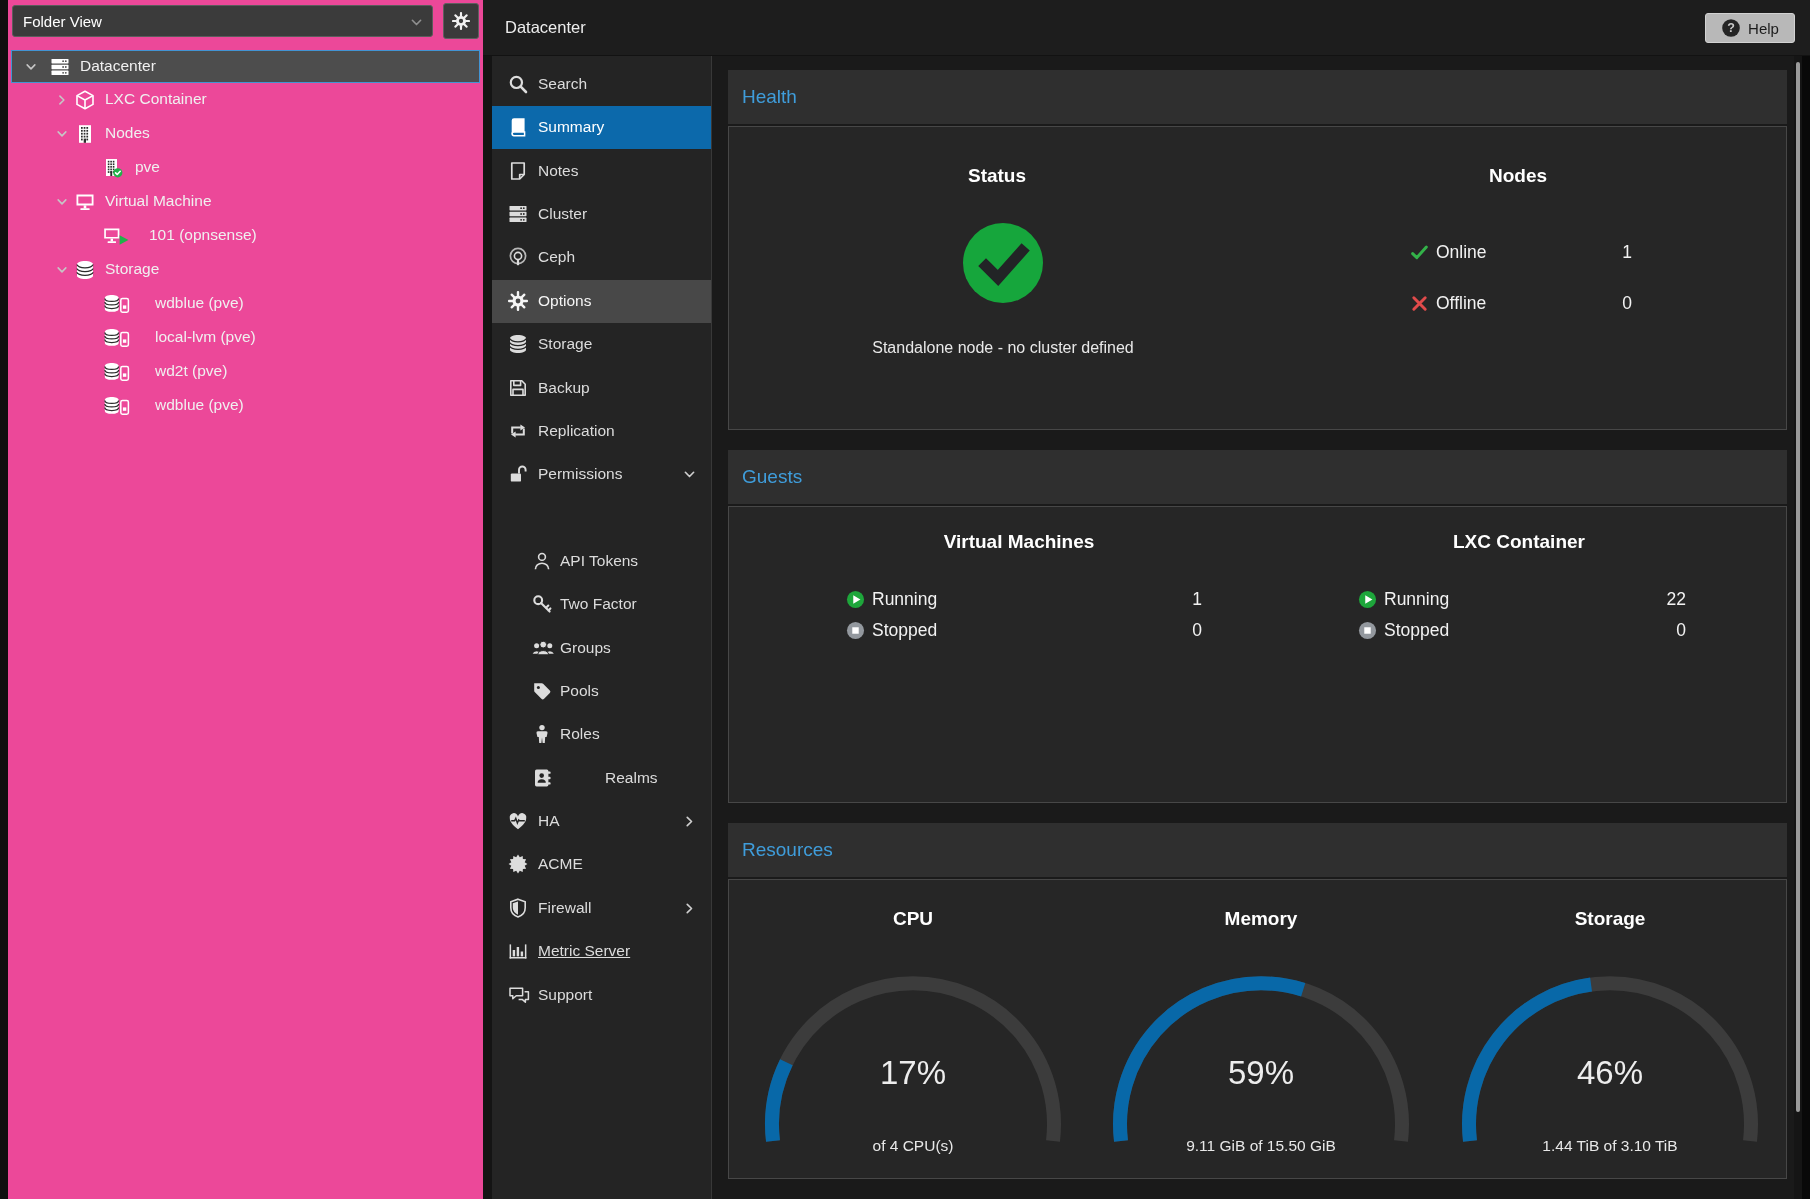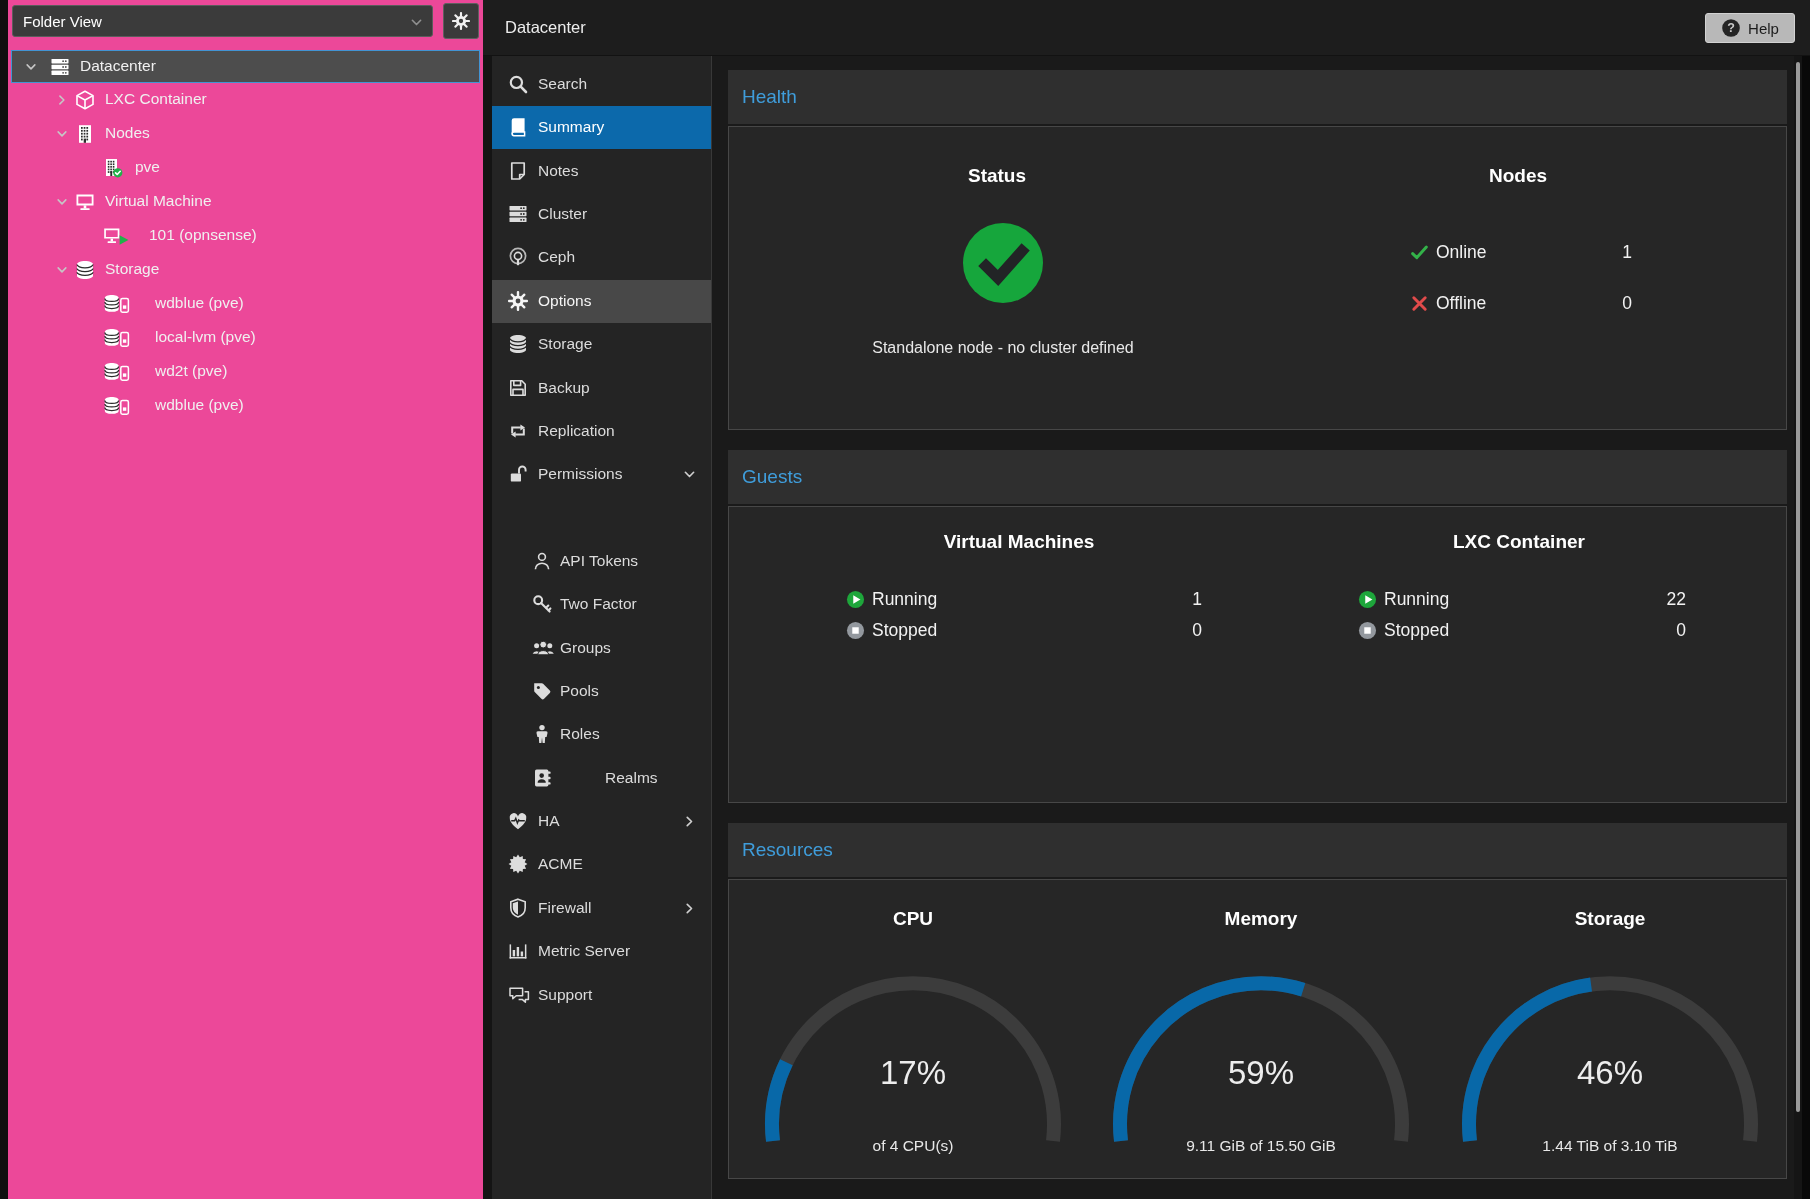--- a/index.html
+++ b/index.html
@@ -576,21 +576,21 @@
             <g fill="currentColor">
               <rect x="1.6" y="3.4" width="1.5" height="14.1"></rect>
               <rect x="16.9" y="3.4" width="1.5" height="14.1"></rect>
               <rect x="1.6" y="16" width="16.8" height="1.5"></rect>
               <rect x="4.7" y="9" width="2.4" height="6.4"></rect>
               <rect x="8.7" y="6" width="2.4" height="9.4"></rect>
               <rect x="12.7" y="10.5" width="2.4" height="4.9"></rect>
             </g>
           </svg>
         </span>
-        <span class="m-label" style="left: 46px;">Metric Server</span>
+        <span class="m-label" style="left: 46px; text-decoration: underline;">Metric Server</span>
       </div>
       <div class="menu-row" style="top: 918px;">
         <span class="m-icon" style="left: 16px;">
           <svg width="22" height="20" viewBox="0 0 22 20" style="display:block">
             <g fill="none" stroke="currentColor" stroke-width="1.5" stroke-linejoin="round">
               <path d="M2 3.2 H14.6 V10.8 H8.2 L4.8 13.8 V10.8 H2 Z"></path>
               <path d="M16.6 6.8 H20.4 V14.4 H17.4 V17.2 L14.2 14.4 H10.6"></path>
             </g>
           </svg>
         </span>

